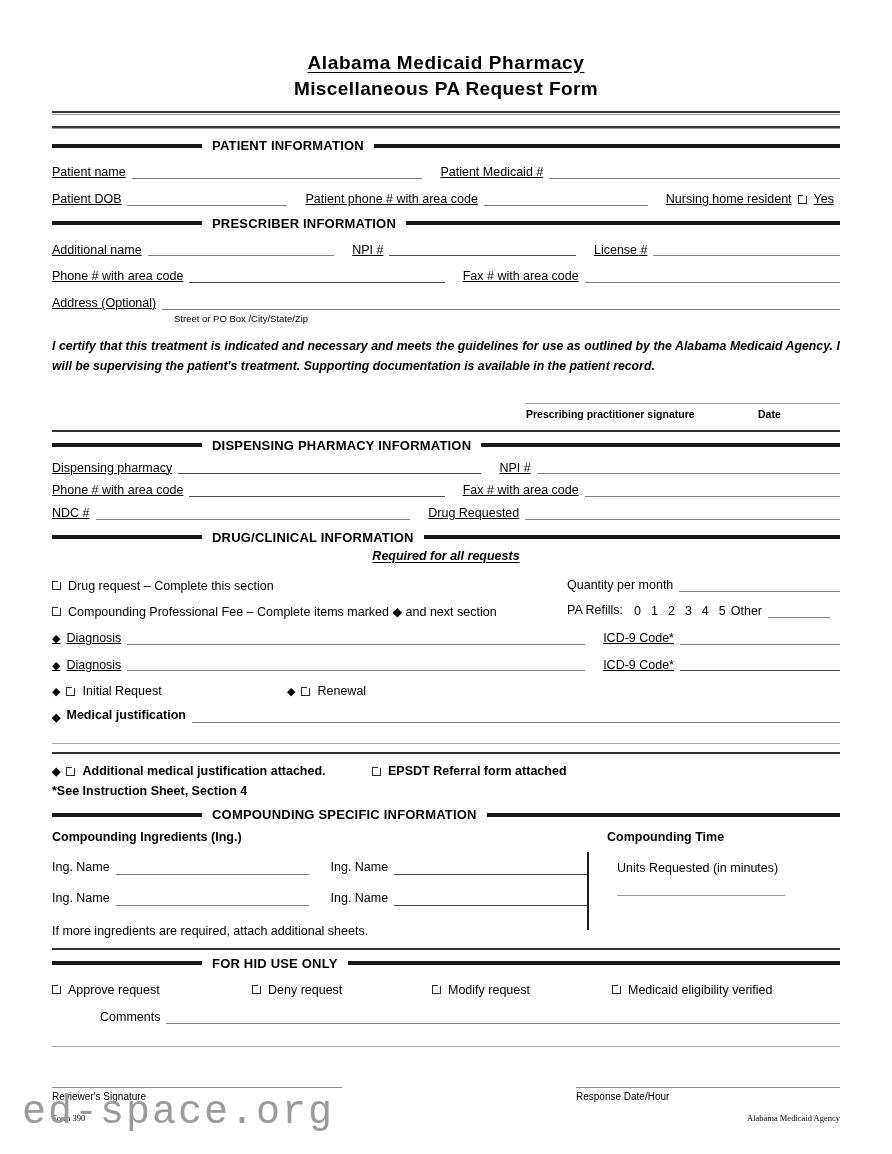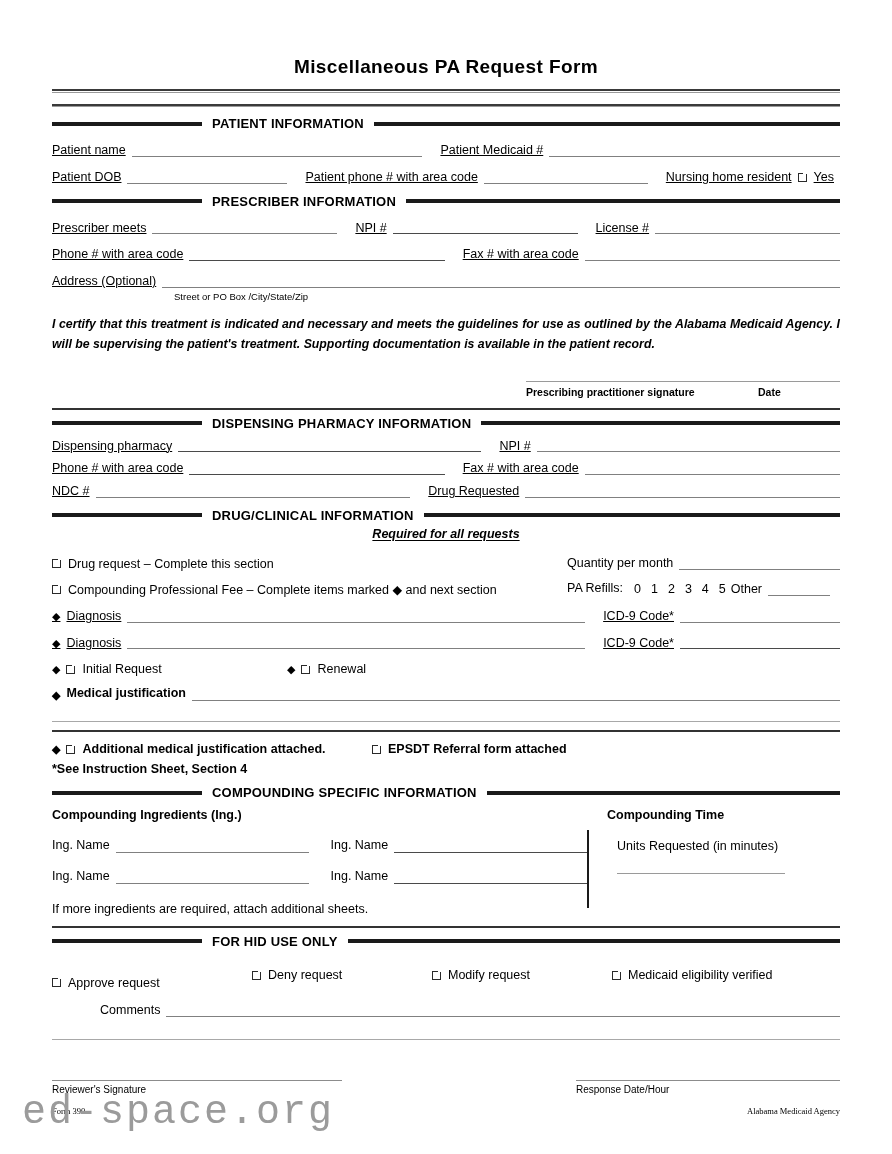--- a/index.html
+++ b/index.html
@@ -119,21 +119,21 @@
   .ing-row .cell { flex: 1; display: flex; align-items: flex-end; }
   .ing-row .cell .fill { flex: 1; }
   .ing-row .cell:first-child { padding-right: 22px; }
   .units { font-size: 12.5px; margin-top: 17px; padding-left: 10px; }
   .units-line { border-top: 1px solid #9a9a9a; margin-top: 20px; margin-left: 10px; width: 168px; }
   .morenote { font-size: 12.5px; margin-top: 18px; }
 
   
   .hid-row { display: flex; font-size: 12.5px; margin-top: 12px; }
   .hid-row .i { display: flex; align-items: center; }
-  .hid-row .i1 { flex: 0 0 200px; margin-top: 15px; }
+  .hid-row .i1 { flex: 0 0 200px; }
   .hid-row .i2 { flex: 0 0 180px; }
   .hid-row .i3 { flex: 0 0 180px; }
   .hid-row .i4 { flex: 1; }
 
   .comments { display: flex; align-items: flex-end; font-size: 12.5px; margin-top: 14px; margin-left: 48px; }
   .comments-line2 { border-top: 1px solid #a8a8a8; margin-top: 22px; }
 
   .foot-sig { display: flex; margin-top: 40px; }
   .foot-sig .fs { }
   .foot-sig .fs1 { flex: 0 0 290px; }
@@ -152,20 +152,21 @@
     font-size: 40px; letter-spacing: 2px;
     color: #9b9b9b; white-space: nowrap;
   }
 </style>
 </head>
 <body>
 
 <div class="page">
 
   <div class="title-block">
+    <div class="title-1">Alabama Medicaid Pharmacy</div>
     <div class="title-2">Miscellaneous PA Request Form</div>
   </div>
 
   <div class="dbl-rule"></div>
 
 
   <div class="dbl-rule tight"></div>
 
   <div class="sec">
     <div class="bar short"></div>
@@ -193,21 +194,21 @@
     <span class="lab">Yes</span>
   </div>
 
   <div class="sec">
     <div class="bar short"></div>
     <div class="lbl">PRESCRIBER INFORMATION</div>
     <div class="bar"></div>
   </div>
 
   <div class="row">
-    <span class="lab">Prescriber meets</span>
+    <span class="lab">Additional name</span>
     <span class="fill"></span>
     <span class="gap"></span>
     <span class="lab">NPI #</span>
     <span class="fill dark"></span>
     <span class="gap"></span>
     <span class="lab">License #</span>
     <span class="fill"></span>
   </div>
 
   <div class="row">

